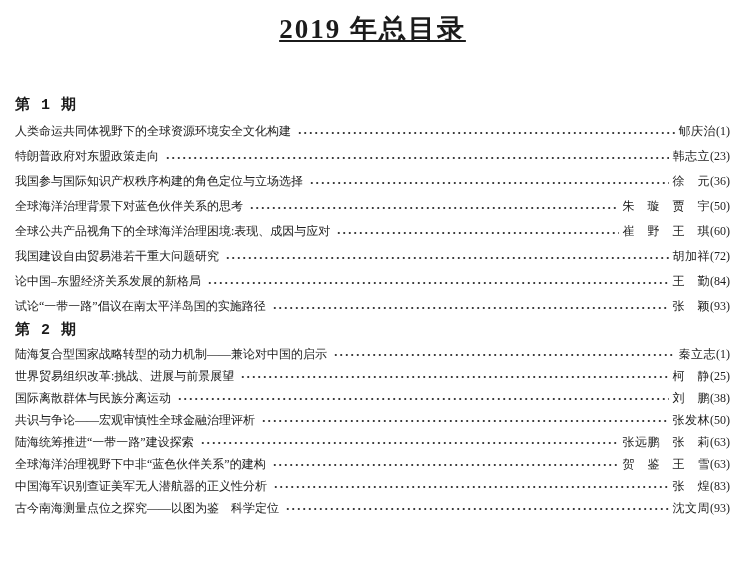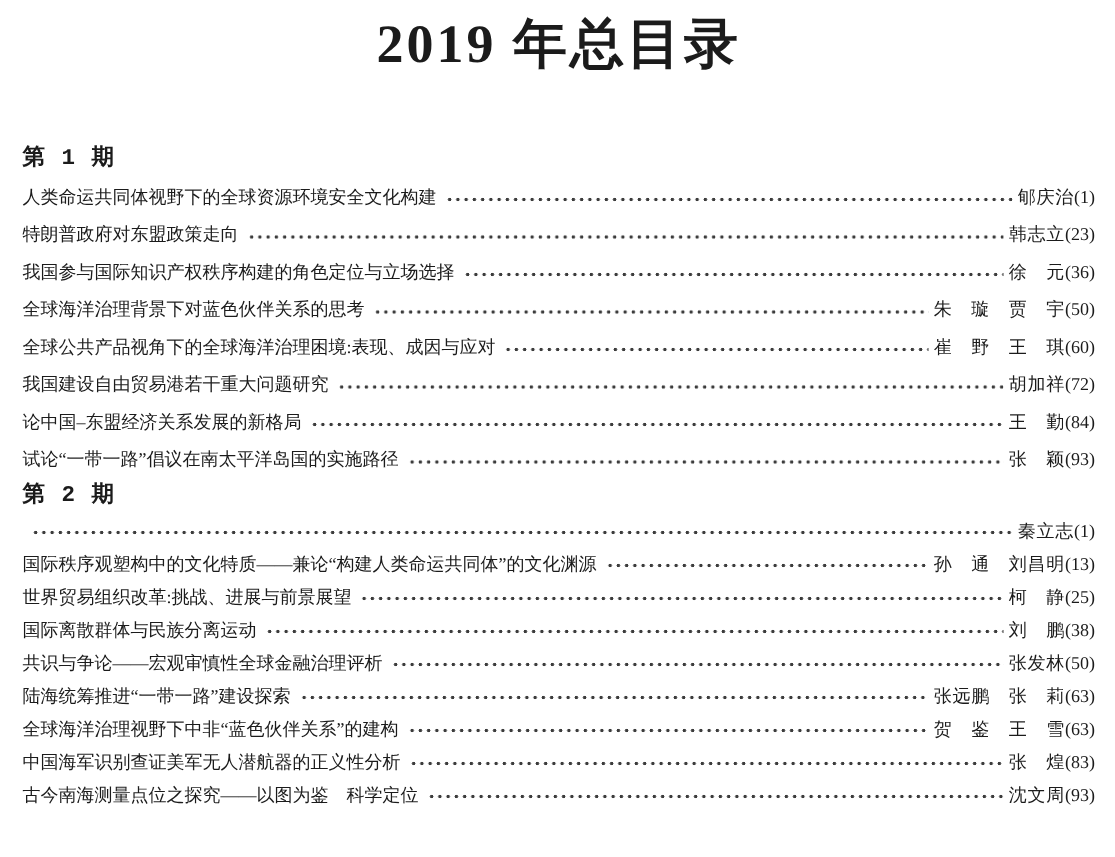--- a/index.html
+++ b/index.html
@@ -11,24 +11,25 @@
   }
   .page {
     box-sizing: border-box;
     width: 743px; height: 571px;
     padding: 0 13px 0 15px;
     overflow: hidden;
   }
   .doc-title {
     margin: 12px 0 0 0;
     text-align: center;
-    font-size: 36px;
+    font-size: 27px;
     line-height: 34px;
     font-weight: bold;
     letter-spacing: 2px;
+    text-decoration: underline;
   }
   .section-1 { margin-top: 47px; }
   .section-2 { margin-top: 0; }
   .section-label {
     font-weight: bold;
     font-size: 15px;
     line-height: 26px;
     letter-spacing: 1px;
     font-family: Liberation Mono, monospace;
   }
@@ -112,29 +113,24 @@
       <span class="leader"></span>
       <span class="entry-authors">张　颖</span>
       <span class="entry-page">(93)</span>
     </div>
   </div>
 
   <div class="section section-2">
     <div class="section-label">第 2 期</div>
 
     <div class="entry">
+      <span class="entry-title">陆海复合型国家战略转型的动力机制——兼论对中国的启示</span>
       <span class="leader"></span>
       <span class="entry-authors">秦立志</span>
       <span class="entry-page">(1)</span>
-    </div>
-    <div class="entry">
-      <span class="entry-title">国际秩序观塑构中的文化特质——兼论“构建人类命运共同体”的文化渊源</span>
-      <span class="leader"></span>
-      <span class="entry-authors">孙　通　刘昌明</span>
-      <span class="entry-page">(13)</span>
     </div>
     <div class="entry">
       <span class="entry-title">世界贸易组织改革:挑战、进展与前景展望</span>
       <span class="leader"></span>
       <span class="entry-authors">柯　静</span>
       <span class="entry-page">(25)</span>
     </div>
     <div class="entry">
       <span class="entry-title">国际离散群体与民族分离运动</span>
       <span class="leader"></span>

